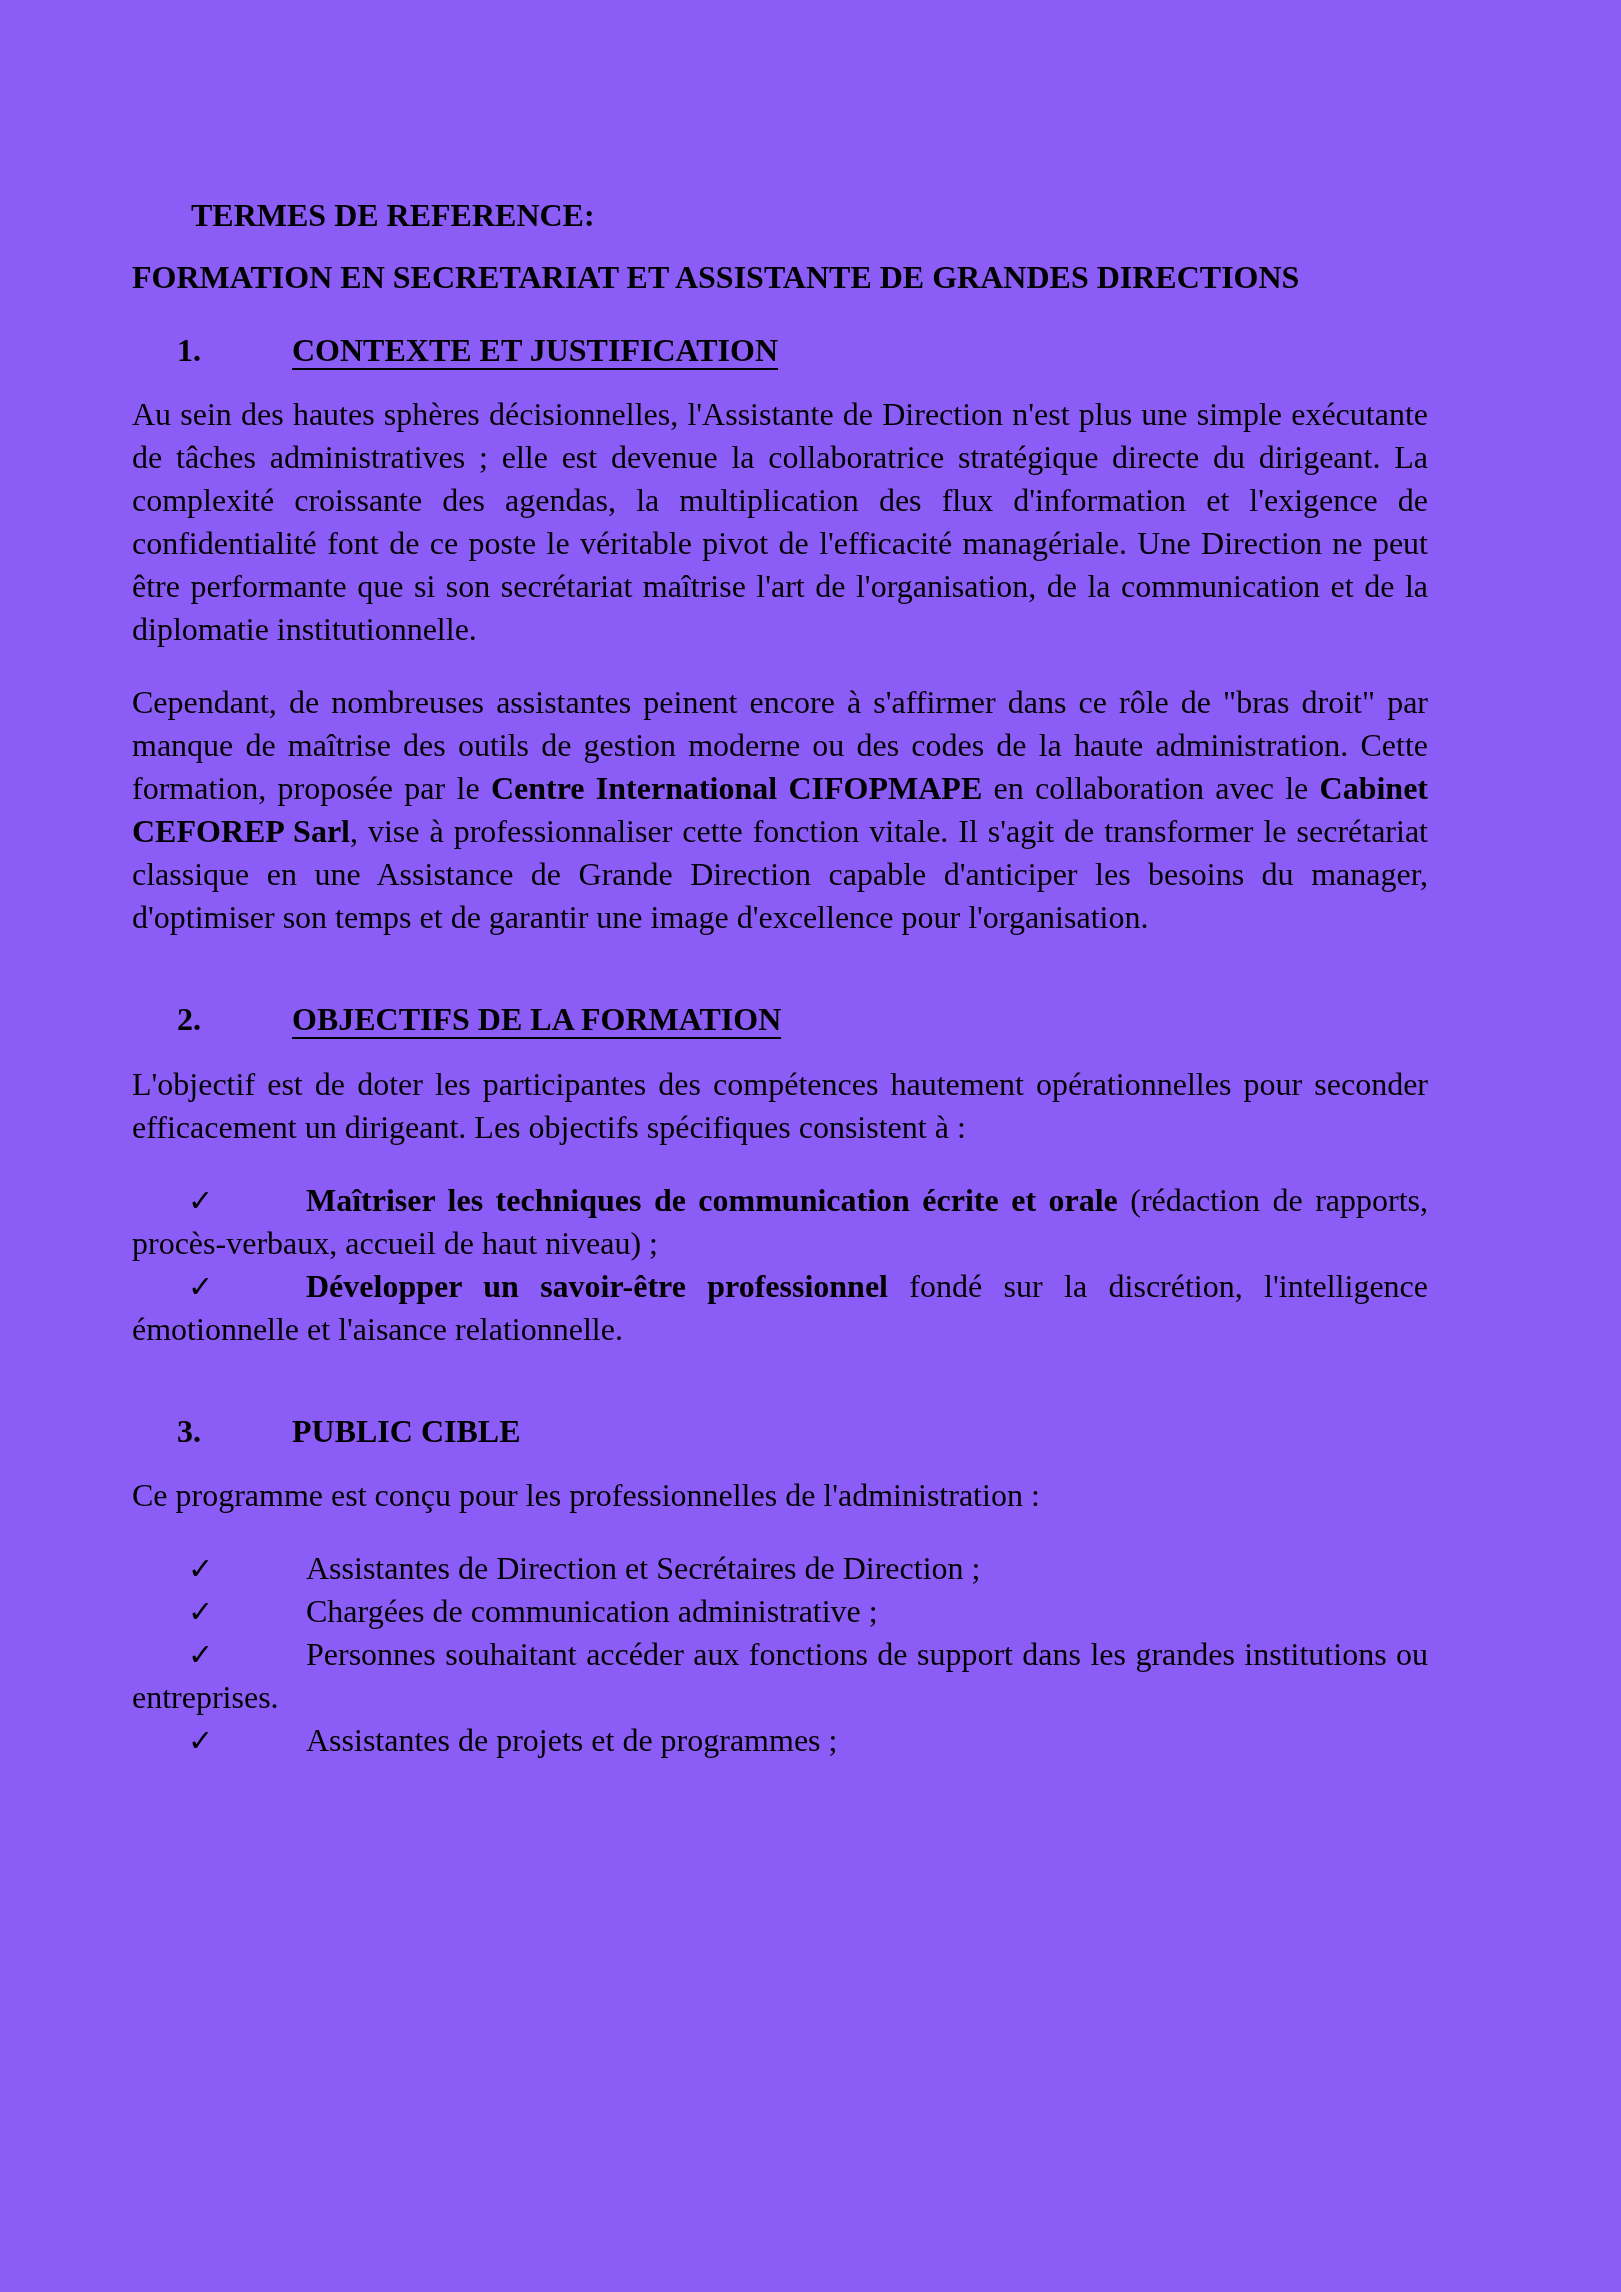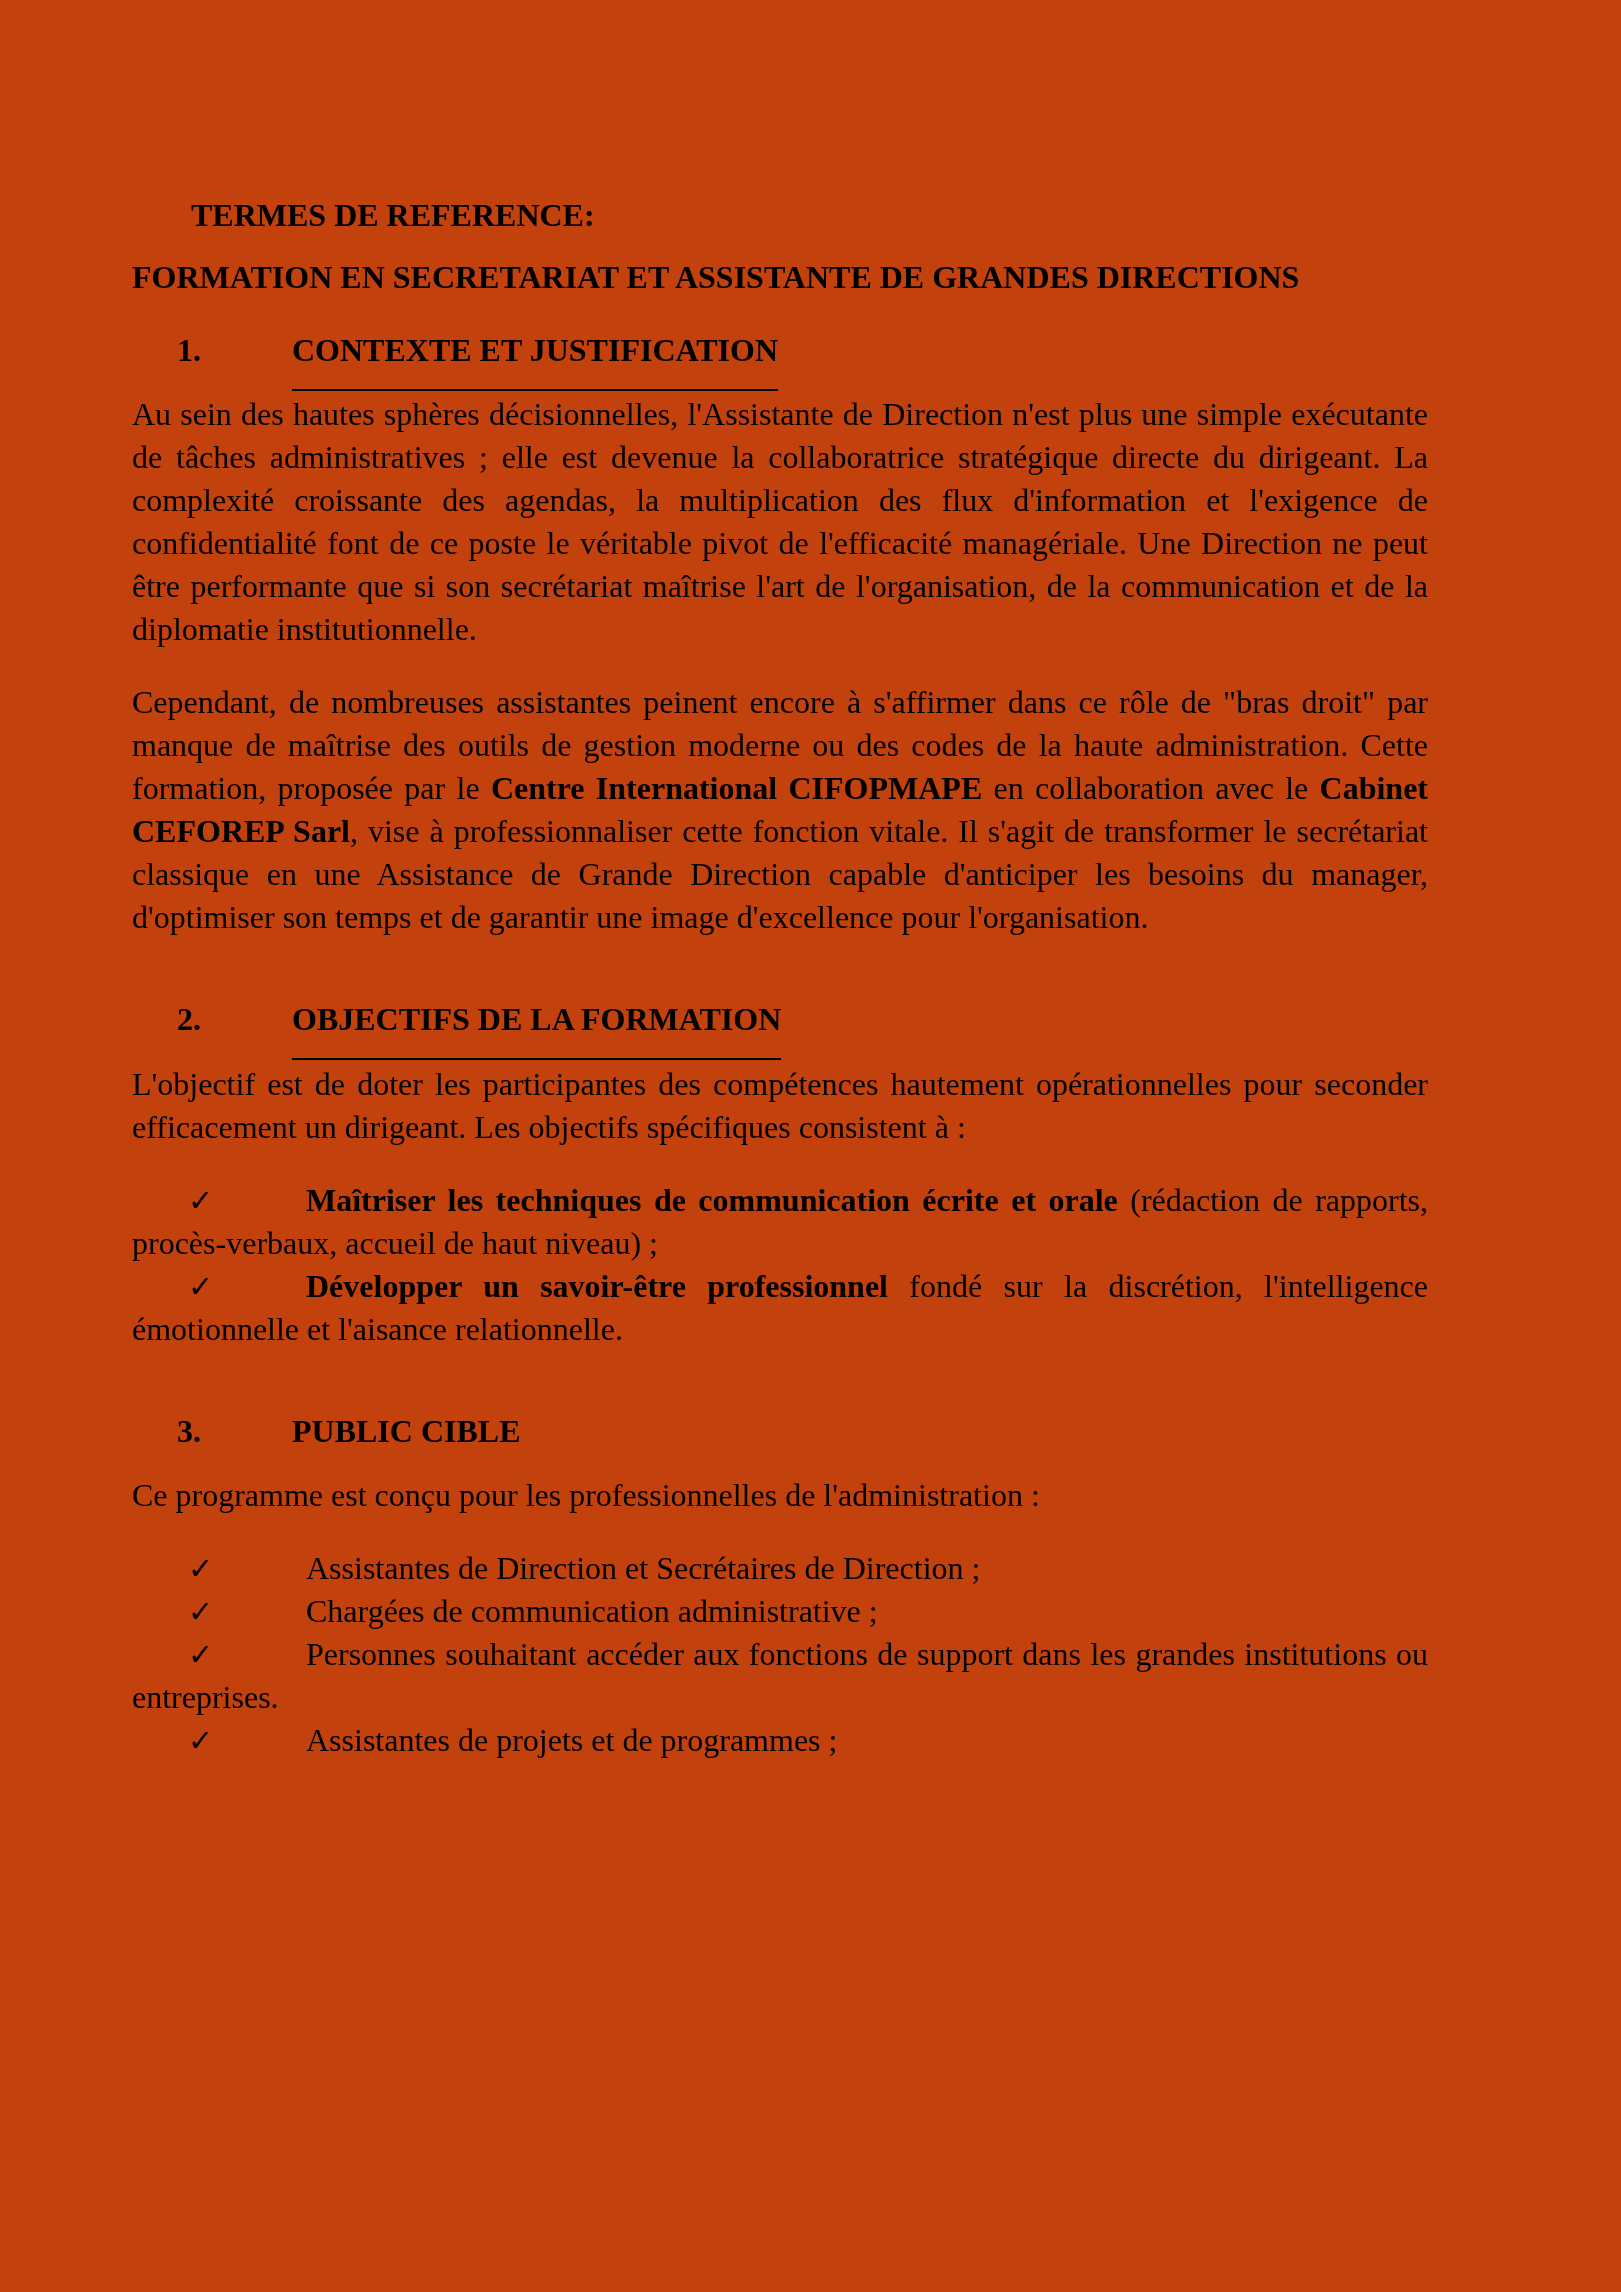--- a/index.html
+++ b/index.html
@@ -10,21 +10,21 @@
     font-family: "Liberation Serif", serif;
     font-size: 32px;
     color: #000000;
     position: relative;
   }
   .page {
     width: 100%;
     height: 100%;
     padding: 194px 193px 59px 132px;
     overflow: hidden;
-    background: #c2410c;
+    background: #8b5cf6;
   }
   .doc-title {
     font-size: 32px;
     font-weight: bold;
     line-height: 43px;
     text-align: left;
   }
   .doc-title.t1 { text-indent: 59px; margin-bottom: 18.6px; }
   .doc-title.t2 { margin-bottom: 30px; }
   .heading {
@@ -34,21 +34,21 @@
     margin-bottom: 21.6px;
     white-space: nowrap;
   }
   .h-num {
     display: inline-block;
     margin-left: 45px;
     min-width: 115px;
   }
   .h-title.underlined {
     border-bottom: 2.9px solid #000000;
-    padding-bottom: 21px;
+    padding-bottom: 0;
   }
   .para {
     line-height: 43px;
     text-align: justify;
     margin-bottom: 30px;
   }
   .bullet-list { margin-bottom: 0; }
   .bullet {
     line-height: 43px;
     text-align: justify;

